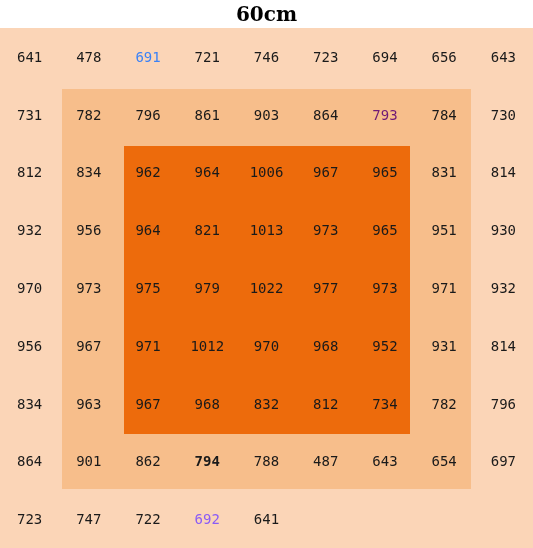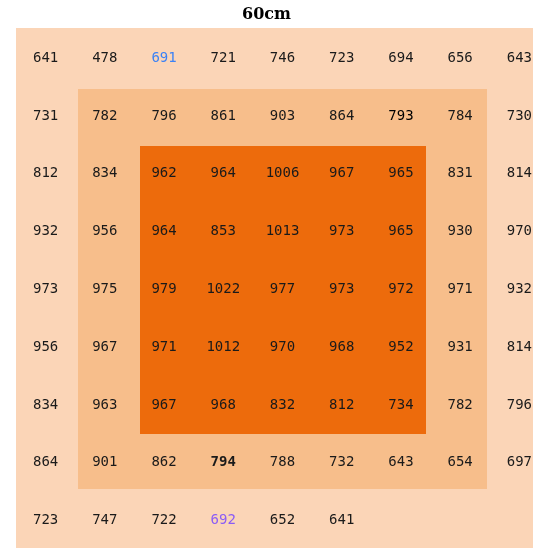--- a/index.html
+++ b/index.html
@@ -18,28 +18,28 @@
   #chart-title {
     position: absolute;
     left: 0;
     top: 0;
     width: 533px;
     height: 28px;
     line-height: 28px;
     text-align: center;
     font-family: "DejaVu Serif", "Liberation Serif", serif;
     font-weight: bold;
-    font-size: 16px;
+    font-size: 20px;
     color: #000000;
     letter-spacing: 0px;
   }
 
   #heatmap {
     position: absolute;
-    left: 16px;
+    left: 0;
     top: 28px;
     width: 445px;
     height: 520px;
   }
 
   .region {
     position: absolute;
   }
 
   #region-outer {
@@ -100,48 +100,48 @@
       <div class="cell" style="color: rgb(26, 26, 26);">723</div>
       <div class="cell" style="color: rgb(26, 26, 26);">694</div>
       <div class="cell" style="color: rgb(26, 26, 26);">656</div>
       <div class="cell" style="color: rgb(26, 26, 26);">643</div>
       <div class="cell" style="color: rgb(26, 26, 26);">731</div>
       <div class="cell" style="color: rgb(26, 26, 26);">782</div>
       <div class="cell" style="color: rgb(26, 26, 26);">796</div>
       <div class="cell" style="color: rgb(26, 26, 26);">861</div>
       <div class="cell" style="color: rgb(26, 26, 26);">903</div>
       <div class="cell" style="color: rgb(26, 26, 26);">864</div>
-      <div class="cell" style="color: #000000;">793</div>
+      <div class="cell" style="color: #701a75;">793</div>
       <div class="cell" style="color: rgb(26, 26, 26);">784</div>
       <div class="cell" style="color: rgb(26, 26, 26);">730</div>
       <div class="cell" style="color: rgb(26, 26, 26);">812</div>
       <div class="cell" style="color: rgb(26, 26, 26);">834</div>
       <div class="cell" style="color: rgb(26, 26, 26);">962</div>
       <div class="cell" style="color: rgb(26, 26, 26);">964</div>
       <div class="cell" style="color: rgb(26, 26, 26); text-align: right;">1006</div>
       <div class="cell" style="color: rgb(26, 26, 26);">967</div>
       <div class="cell" style="color: rgb(26, 26, 26);">965</div>
       <div class="cell" style="color: rgb(26, 26, 26);">831</div>
       <div class="cell" style="color: rgb(26, 26, 26);">814</div>
       <div class="cell" style="color: rgb(26, 26, 26);">932</div>
       <div class="cell" style="color: rgb(26, 26, 26);">956</div>
       <div class="cell" style="color: rgb(26, 26, 26);">964</div>
-      <div class="cell" style="color: rgb(26, 26, 26);">853</div>
+      <div class="cell" style="color: rgb(26, 26, 26);">821</div>
       <div class="cell" style="color: rgb(26, 26, 26);">1013</div>
       <div class="cell" style="color: rgb(26, 26, 26);">973</div>
       <div class="cell" style="color: rgb(26, 26, 26);">965</div>
+      <div class="cell" style="color: rgb(26, 26, 26);">951</div>
       <div class="cell" style="color: rgb(26, 26, 26);">930</div>
       <div class="cell" style="color: rgb(26, 26, 26);">970</div>
       <div class="cell" style="color: rgb(26, 26, 26);">973</div>
       <div class="cell" style="color: rgb(26, 26, 26);">975</div>
       <div class="cell" style="color: rgb(26, 26, 26);">979</div>
       <div class="cell" style="color: rgb(26, 26, 26);">1022</div>
       <div class="cell" style="color: rgb(26, 26, 26);">977</div>
       <div class="cell" style="color: rgb(26, 26, 26);">973</div>
-      <div class="cell" style="color: rgb(26, 26, 26);">972</div>
       <div class="cell" style="color: rgb(26, 26, 26);">971</div>
       <div class="cell" style="color: rgb(26, 26, 26);">932</div>
       <div class="cell" style="color: rgb(26, 26, 26);">956</div>
       <div class="cell" style="color: rgb(26, 26, 26);">967</div>
       <div class="cell" style="color: rgb(26, 26, 26);">971</div>
       <div class="cell" style="color: rgb(26, 26, 26);">1012</div>
       <div class="cell" style="color: rgb(26, 26, 26);">970</div>
       <div class="cell" style="color: rgb(26, 26, 26);">968</div>
       <div class="cell" style="color: rgb(26, 26, 26);">952</div>
       <div class="cell" style="color: rgb(26, 26, 26);">931</div>
@@ -153,24 +153,23 @@
       <div class="cell" style="color: rgb(26, 26, 26);">832</div>
       <div class="cell" style="color: rgb(26, 26, 26);">812</div>
       <div class="cell" style="color: rgb(26, 26, 26);">734</div>
       <div class="cell" style="color: rgb(26, 26, 26);">782</div>
       <div class="cell" style="color: rgb(26, 26, 26);">796</div>
       <div class="cell" style="color: rgb(26, 26, 26);">864</div>
       <div class="cell" style="color: rgb(26, 26, 26);">901</div>
       <div class="cell" style="color: rgb(26, 26, 26);">862</div>
       <div class="cell" style="color: rgb(26, 26, 26); font-weight: bold;">794</div>
       <div class="cell" style="color: rgb(26, 26, 26);">788</div>
-      <div class="cell" style="color: rgb(26, 26, 26);">732</div>
+      <div class="cell" style="color: rgb(26, 26, 26);">487</div>
       <div class="cell" style="color: rgb(26, 26, 26);">643</div>
       <div class="cell" style="color: rgb(26, 26, 26);">654</div>
       <div class="cell" style="color: rgb(26, 26, 26);">697</div>
       <div class="cell" style="color: rgb(26, 26, 26);">723</div>
       <div class="cell" style="color: rgb(26, 26, 26);">747</div>
       <div class="cell" style="color: rgb(26, 26, 26);">722</div>
       <div class="cell" style="color: #8b5cf6;">692</div>
-      <div class="cell" style="color: rgb(26, 26, 26);">652</div>
       <div class="cell" style="color: rgb(26, 26, 26);">641</div>
     </div>
 </div>
 
 </body></html>

